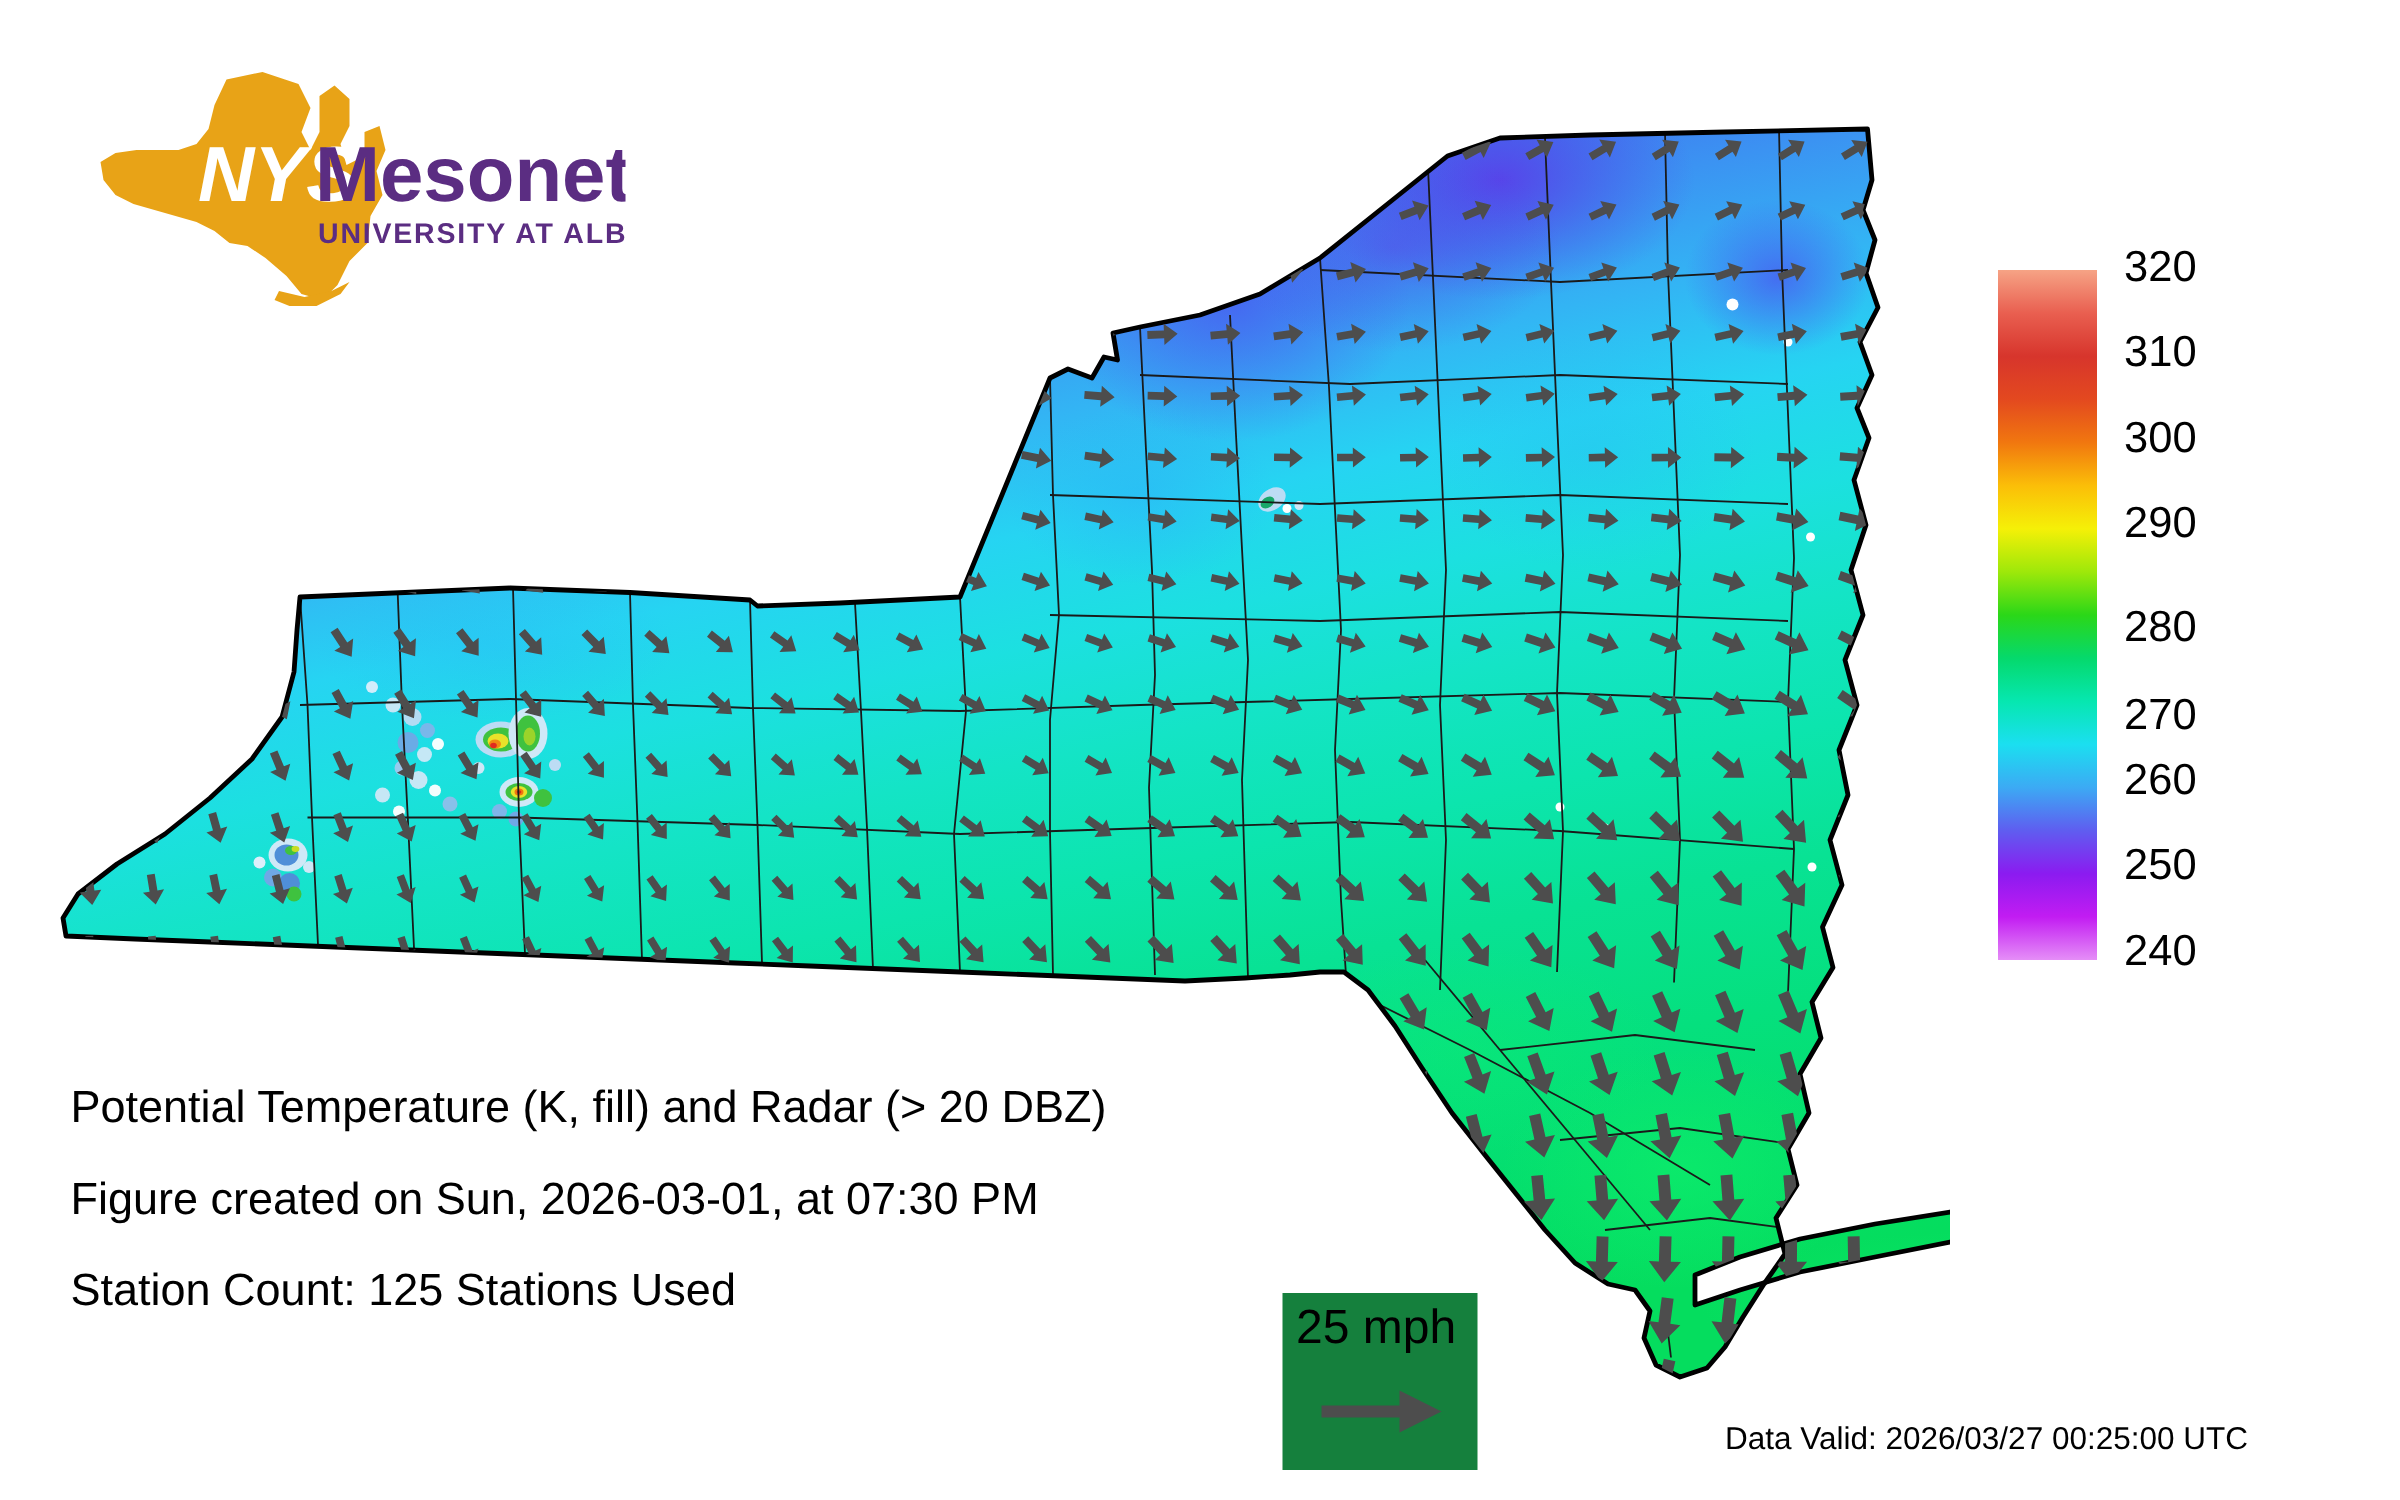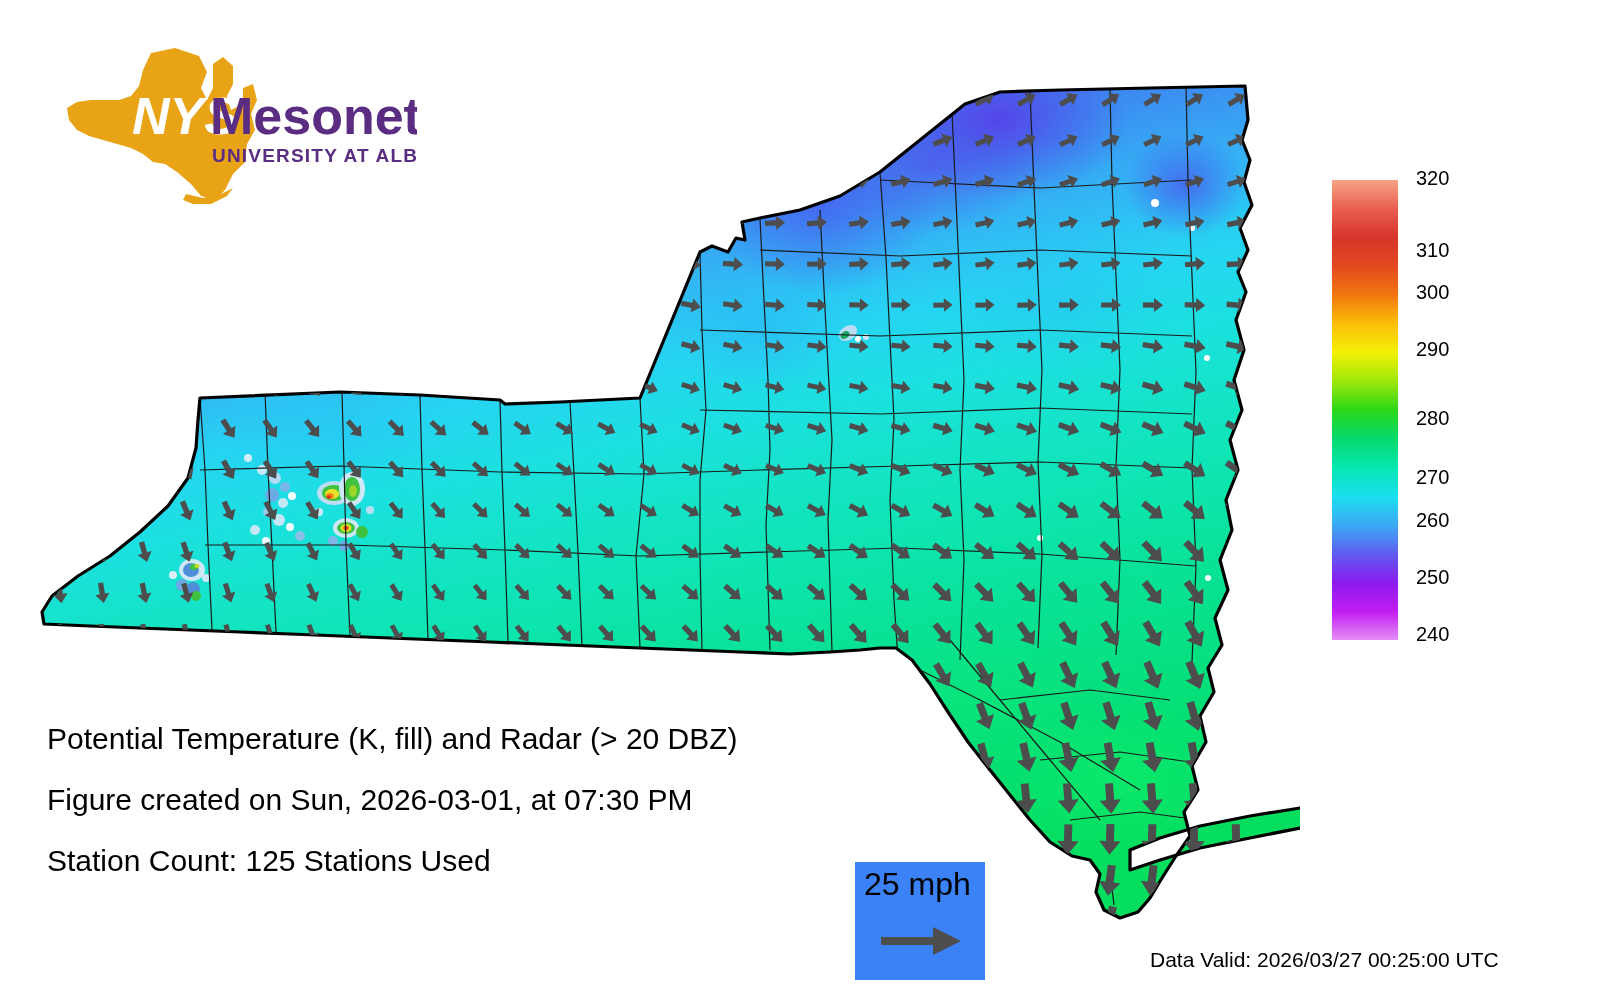--- a/index.html
+++ b/index.html
@@ -29,33 +29,33 @@
           #2bd718 50.0%,
           #05d96c 56.25%,
           #06e7b0 62.5%,
           #1bdff0 68.75%,
           #3caaf4 75.0%,
           #5f5df0 81.25%,
           #8b1bf0 87.5%,
           #c21cf2 93.75%,
           #e58ef7 100%);
        }
-  .cb-tick{position:absolute;left:84px;font-size:20px;line-height:29px;
+  .cb-tick{position:absolute;left:84px;font-size:29px;line-height:29px;
            letter-spacing:0px;color:#000;white-space:nowrap;}
 
   
   .caption{position:absolute;left:47px;font-size:30px;line-height:32px;
            color:#000;white-space:nowrap;}
   #cap0{top:723px;}
   #cap1{top:784px;}
   #cap2{top:845px;}
 
   
   #windlegend{position:absolute;left:855px;top:862px;width:130px;height:118px;
-              background:#3b82f6;}
+              background:#15803d;}
   #windlegend .wl-text{position:absolute;left:9px;top:4px;font-size:32px;
                        line-height:36px;color:#000;white-space:nowrap;}
   #windlegend .wl-arrow{position:absolute;left:24px;top:62px;}
 
   
   #datavalid{position:absolute;left:1150px;top:948px;font-size:21px;
              line-height:23px;color:#000;white-space:nowrap;}
 </style>
 </head>
 <body>
@@ -904,21 +904,21 @@
           <use href="#arrowShape" transform="translate(1194,920) rotate(100.0) scale(1.51)"></use>
           <use href="#arrowShape" transform="translate(1236,920) rotate(97.8) scale(1.50)"></use>
         </g>
   </g>
 </svg>
 </div>
 
 <div id="colorbar-panel">
   <div id="cbar"></div>
   <div class="cb-tick" style="top:-12px">320</div>
-  <div class="cb-tick" style="top:60px">310</div>
+  <div class="cb-tick" style="top:45px">310</div>
   <div class="cb-tick" style="top:102px">300</div>
   <div class="cb-tick" style="top:159px">290</div>
   <div class="cb-tick" style="top:228px">280</div>
   <div class="cb-tick" style="top:287px">270</div>
   <div class="cb-tick" style="top:330px">260</div>
   <div class="cb-tick" style="top:387px">250</div>
   <div class="cb-tick" style="top:444px">240</div>
 </div>
 
 <div class="caption" id="cap0">Potential Temperature (K, fill) and Radar (&gt; 20 DBZ)</div>

